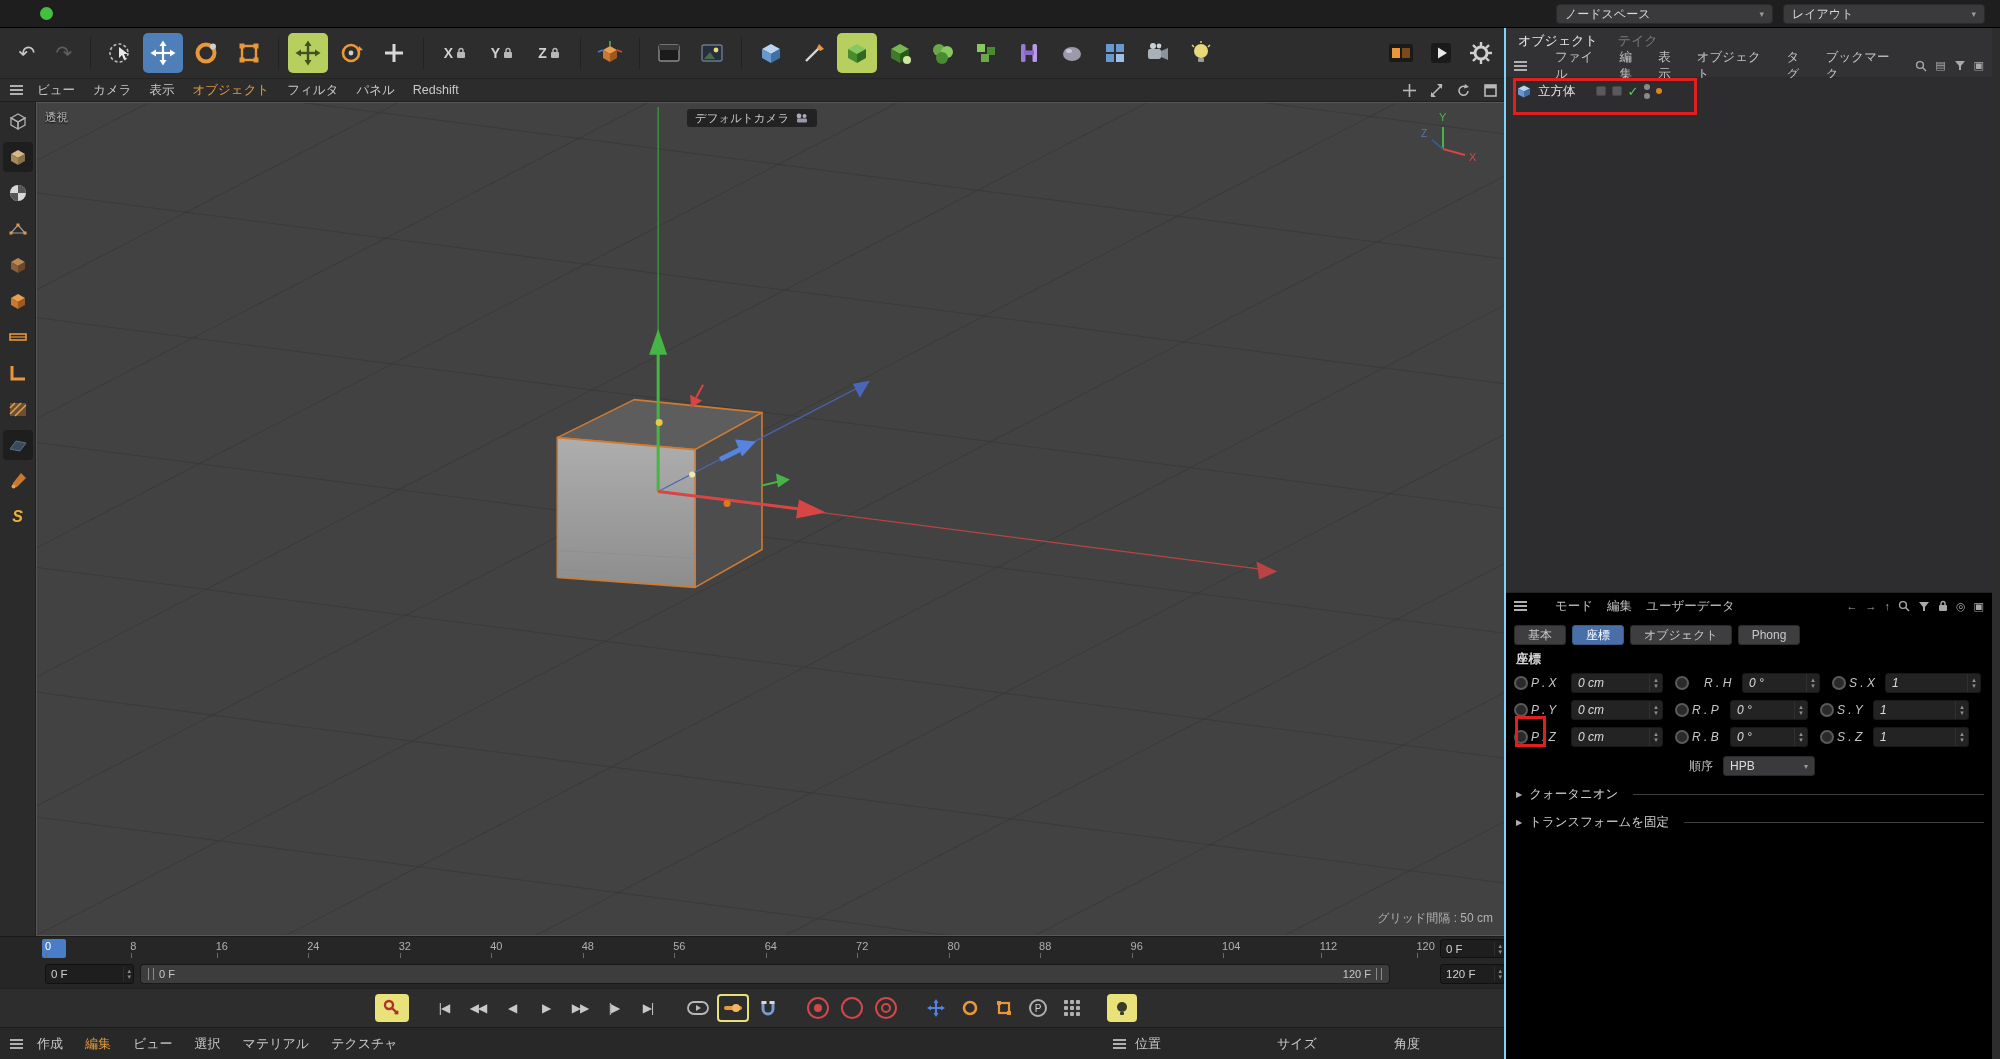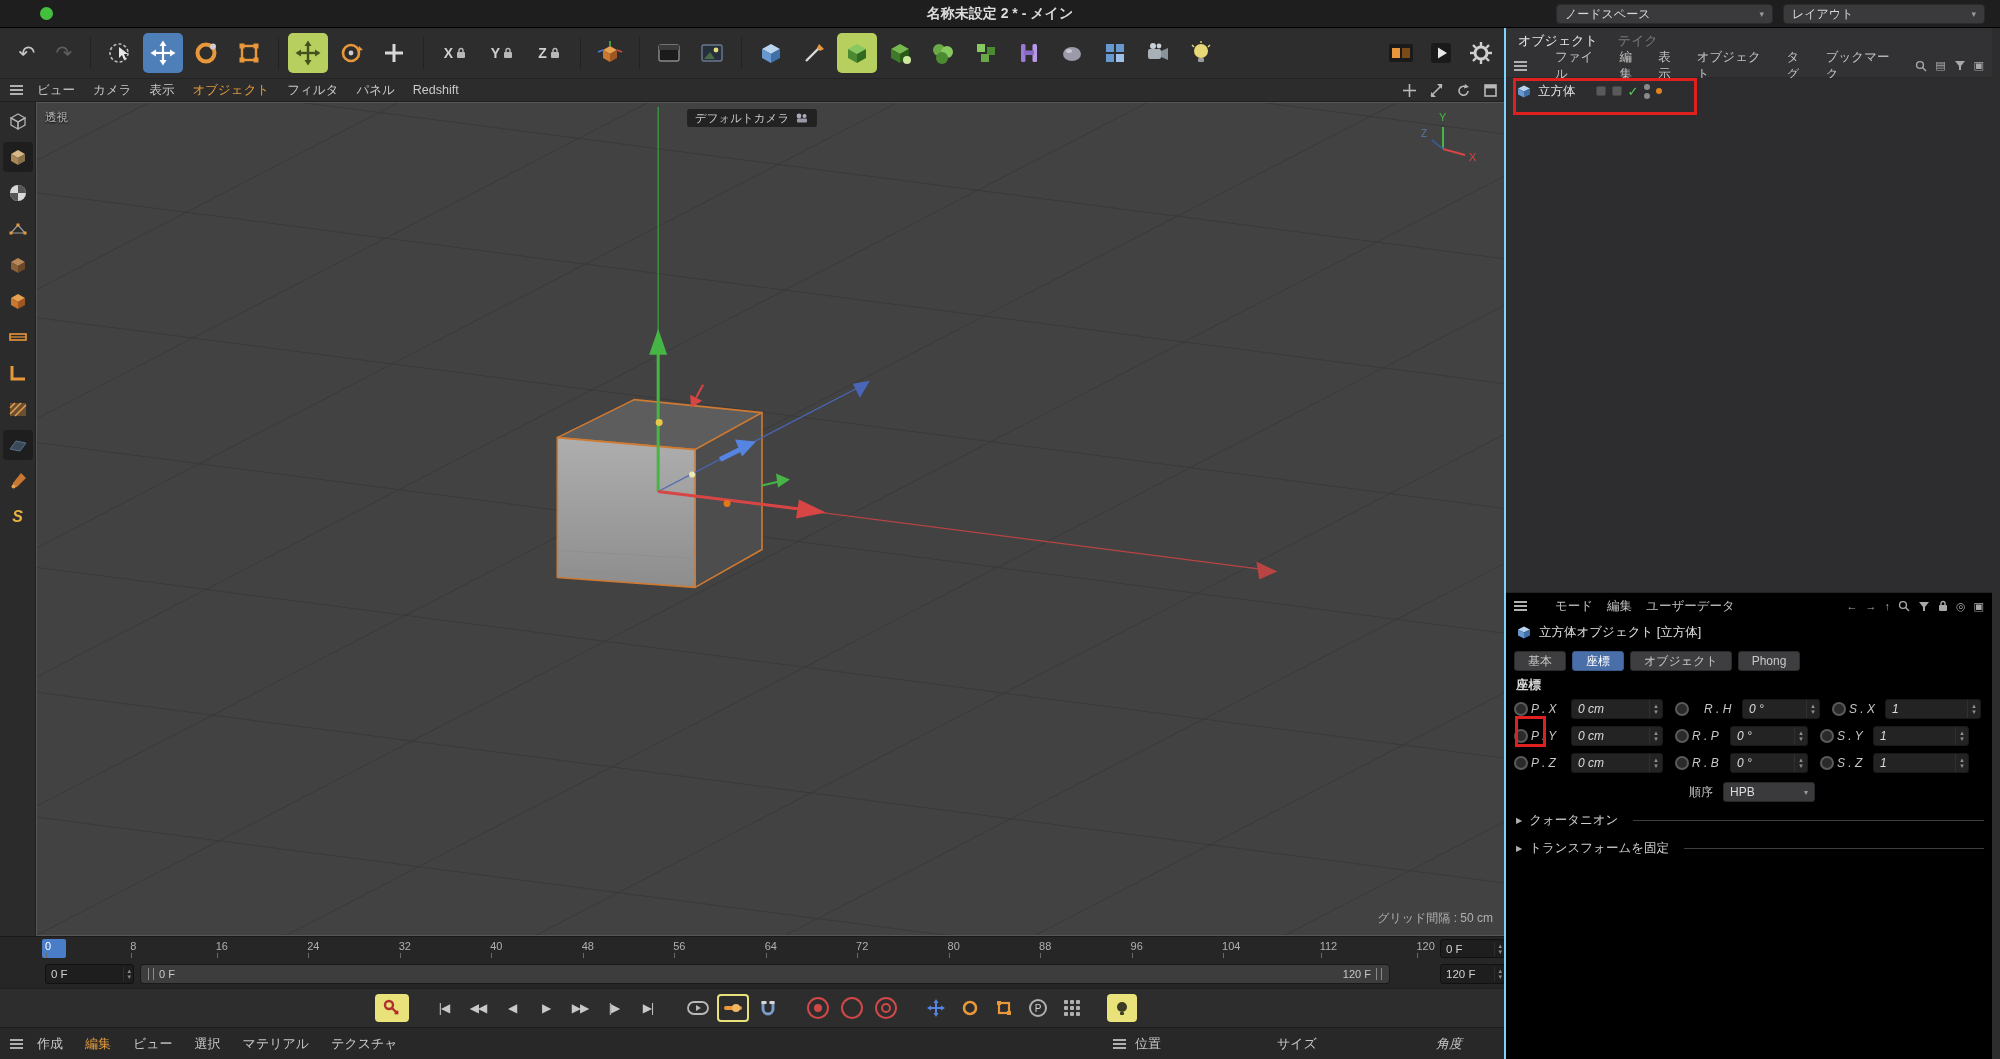--- a/index.html
+++ b/index.html
@@ -156,21 +156,20 @@
   .annot.a1 { left:1513px; top:78px; width:184px; height:37px; }
   .annot.a2 { left:1515px; top:716px; width:31px; height:31px; }
 </style>
 </head>
 <body>
 
 <div class="app">
 
   <div class="titlebar">
     <span class="traffic"></span>
-    <div class="tb-title">名称未設定 2 * - メイン</div>
     <div class="dd nodespace">
       <span>ノードスペース</span>
       <span class="chev">▾</span>
     </div>
     <div class="dd layout">
       <span>レイアウト</span>
       <span class="chev">▾</span>
     </div>
   </div>
 
@@ -870,21 +869,21 @@
 
       <span class="cm-head" style="left:1113px;">
           <span class="ham" style="margin-right:0;">
             <i></i>
             <i></i>
             <i></i>
           </span>
         </span>
       <span class="cm-head" style="left:1135px;">位置</span>
       <span class="cm-head" style="left:1277px;">サイズ</span>
-      <span class="cm-head" style="left:1436px;font-style:italic;">角度</span>
+      <span class="cm-head" style="left:1394px;">角度</span>
     </div>
   </div>
 
   <div class="rightpanel">
 
     <div class="om">
       <div class="om-tabs">
         <span class="tab-active">オブジェクト</span>
         <span class="tab-inactive">テイク</span>
       </div>
@@ -956,28 +955,20 @@
               <polygon points="1,1 11,1 7,6 7,10 5,10 5,6" fill="#a8a8a8"></polygon>
             </svg>
           <svg width="10" height="12" viewBox="0 0 10 12">
               <rect x="1" y="5" width="8" height="6" rx="1" fill="#a8a8a8"></rect>
               <path d="M3 5 V3.5 a2 2 0 0 1 4 0 V5" fill="none" stroke="#a8a8a8" stroke-width="1.4"></path>
             </svg>
           <span>◎</span>
           <span>▣</span>
         </span>
       </div>
-      <div class="am-title">
-        <svg width="16" height="16" viewBox="0 0 16 16">
-            <polygon points="2,5.5 8,2.5 14,5.5 8,8.5" fill="#b8d4f0"></polygon>
-            <polygon points="2,5.5 8,8.5 8,14.5 2,11.5" fill="#6898d0"></polygon>
-            <polygon points="14,5.5 8,8.5 8,14.5 14,11.5" fill="#4070a8"></polygon>
-          </svg>
-        <span>立方体オブジェクト [立方体]</span>
-      </div>
       <div class="am-sectabs">
         <span class="stab">基本</span>
         <span class="stab active">座標</span>
         <span class="stab">オブジェクト</span>
         <span class="stab">Phong</span>
       </div>
       <div class="coord-label">座標</div>
 
       <div class="crows">
 

